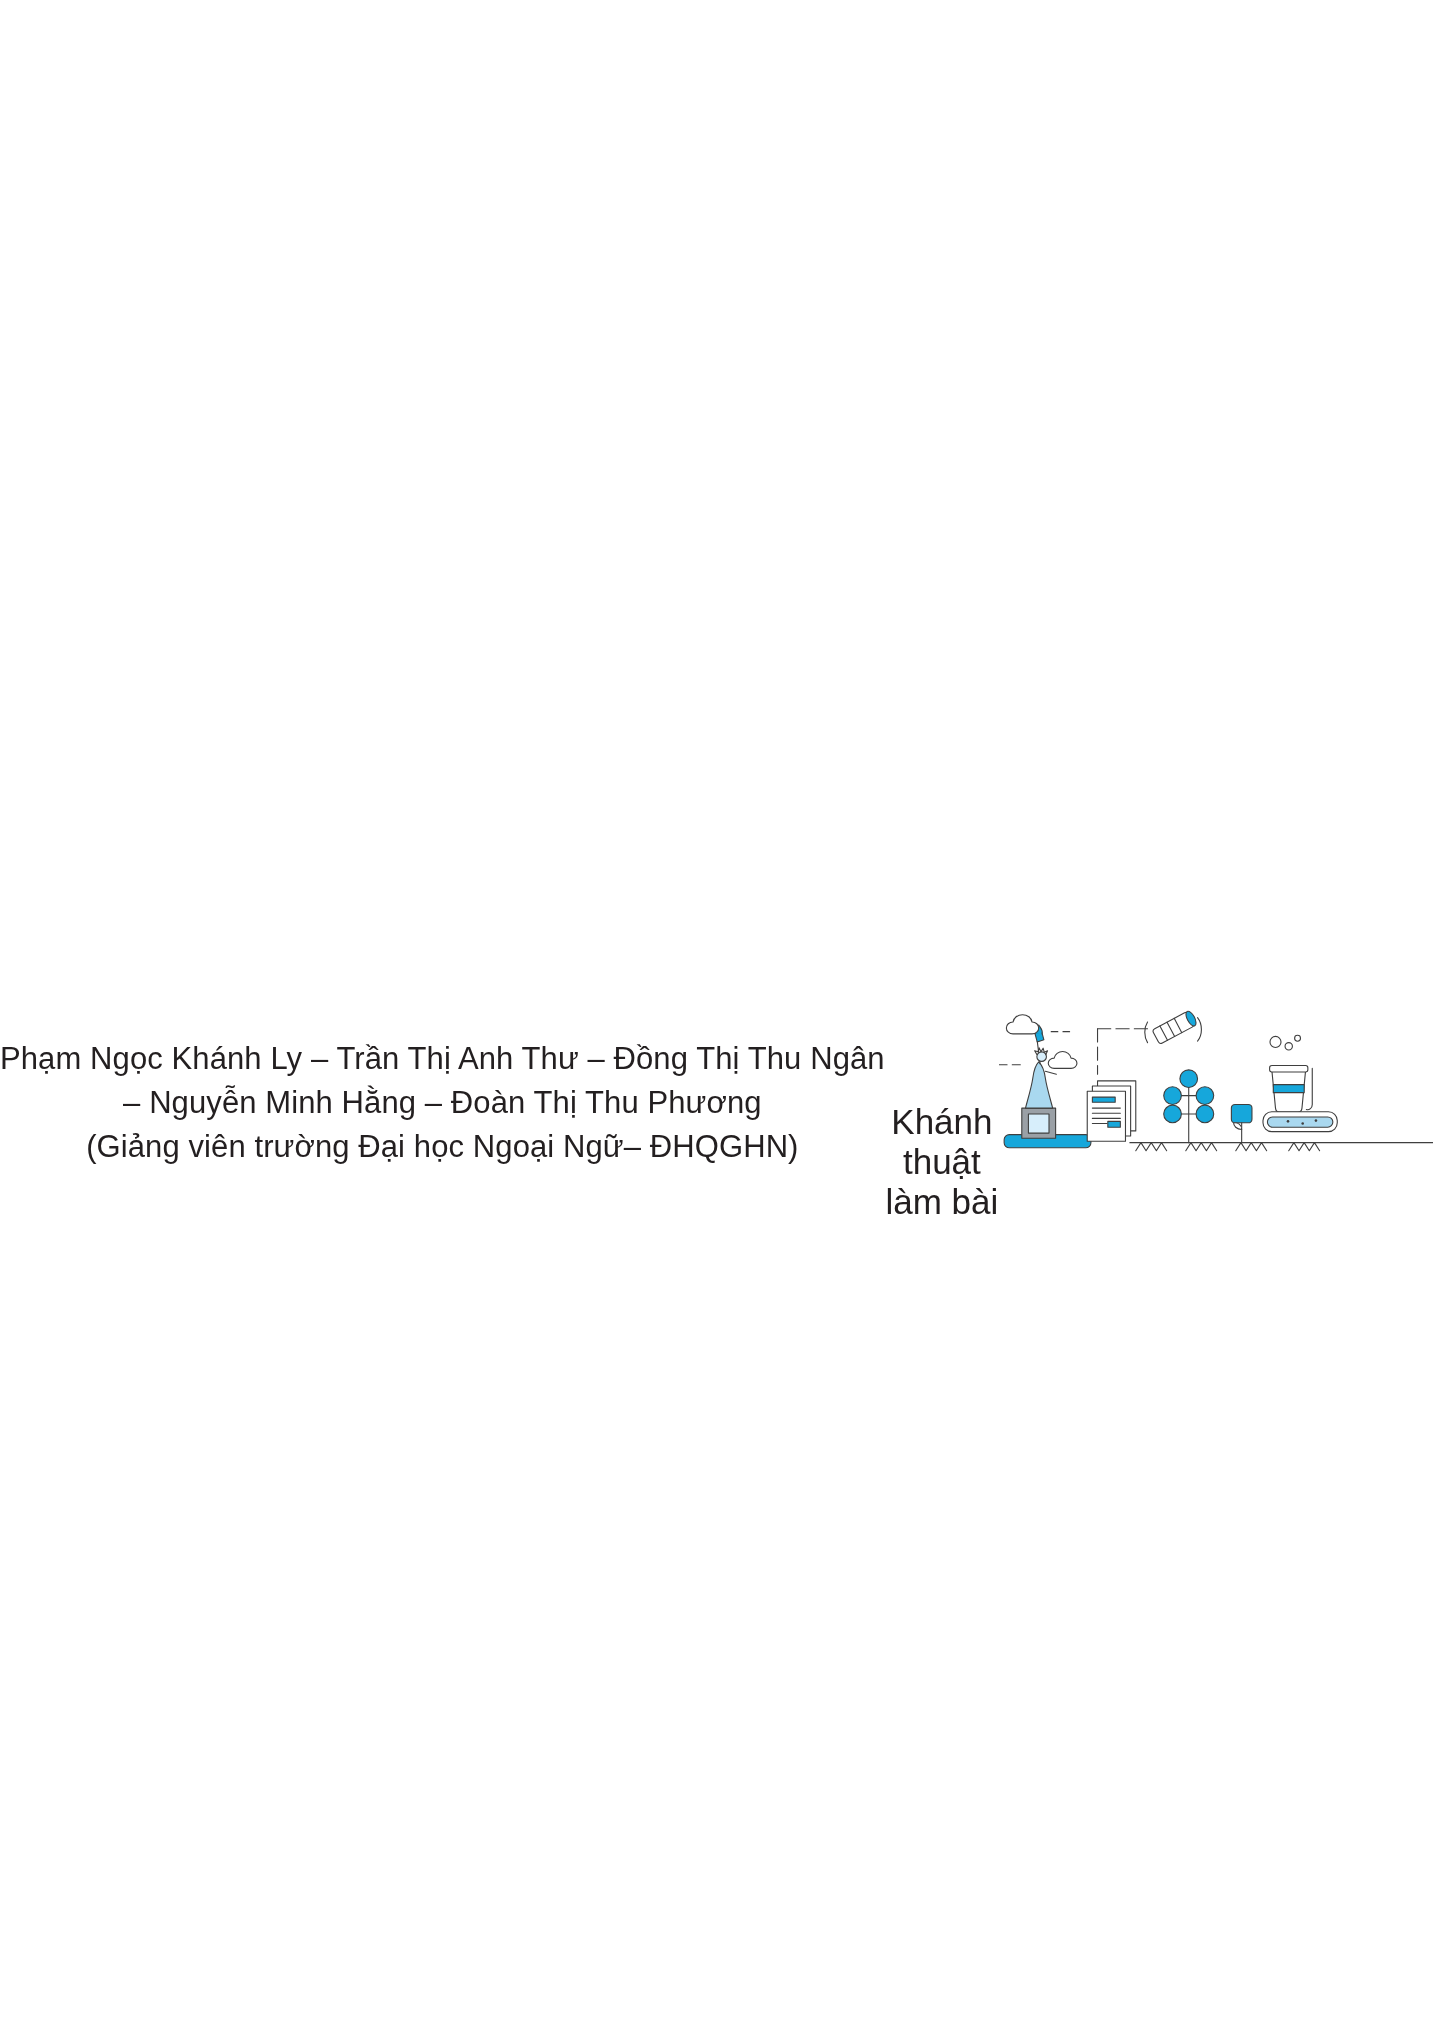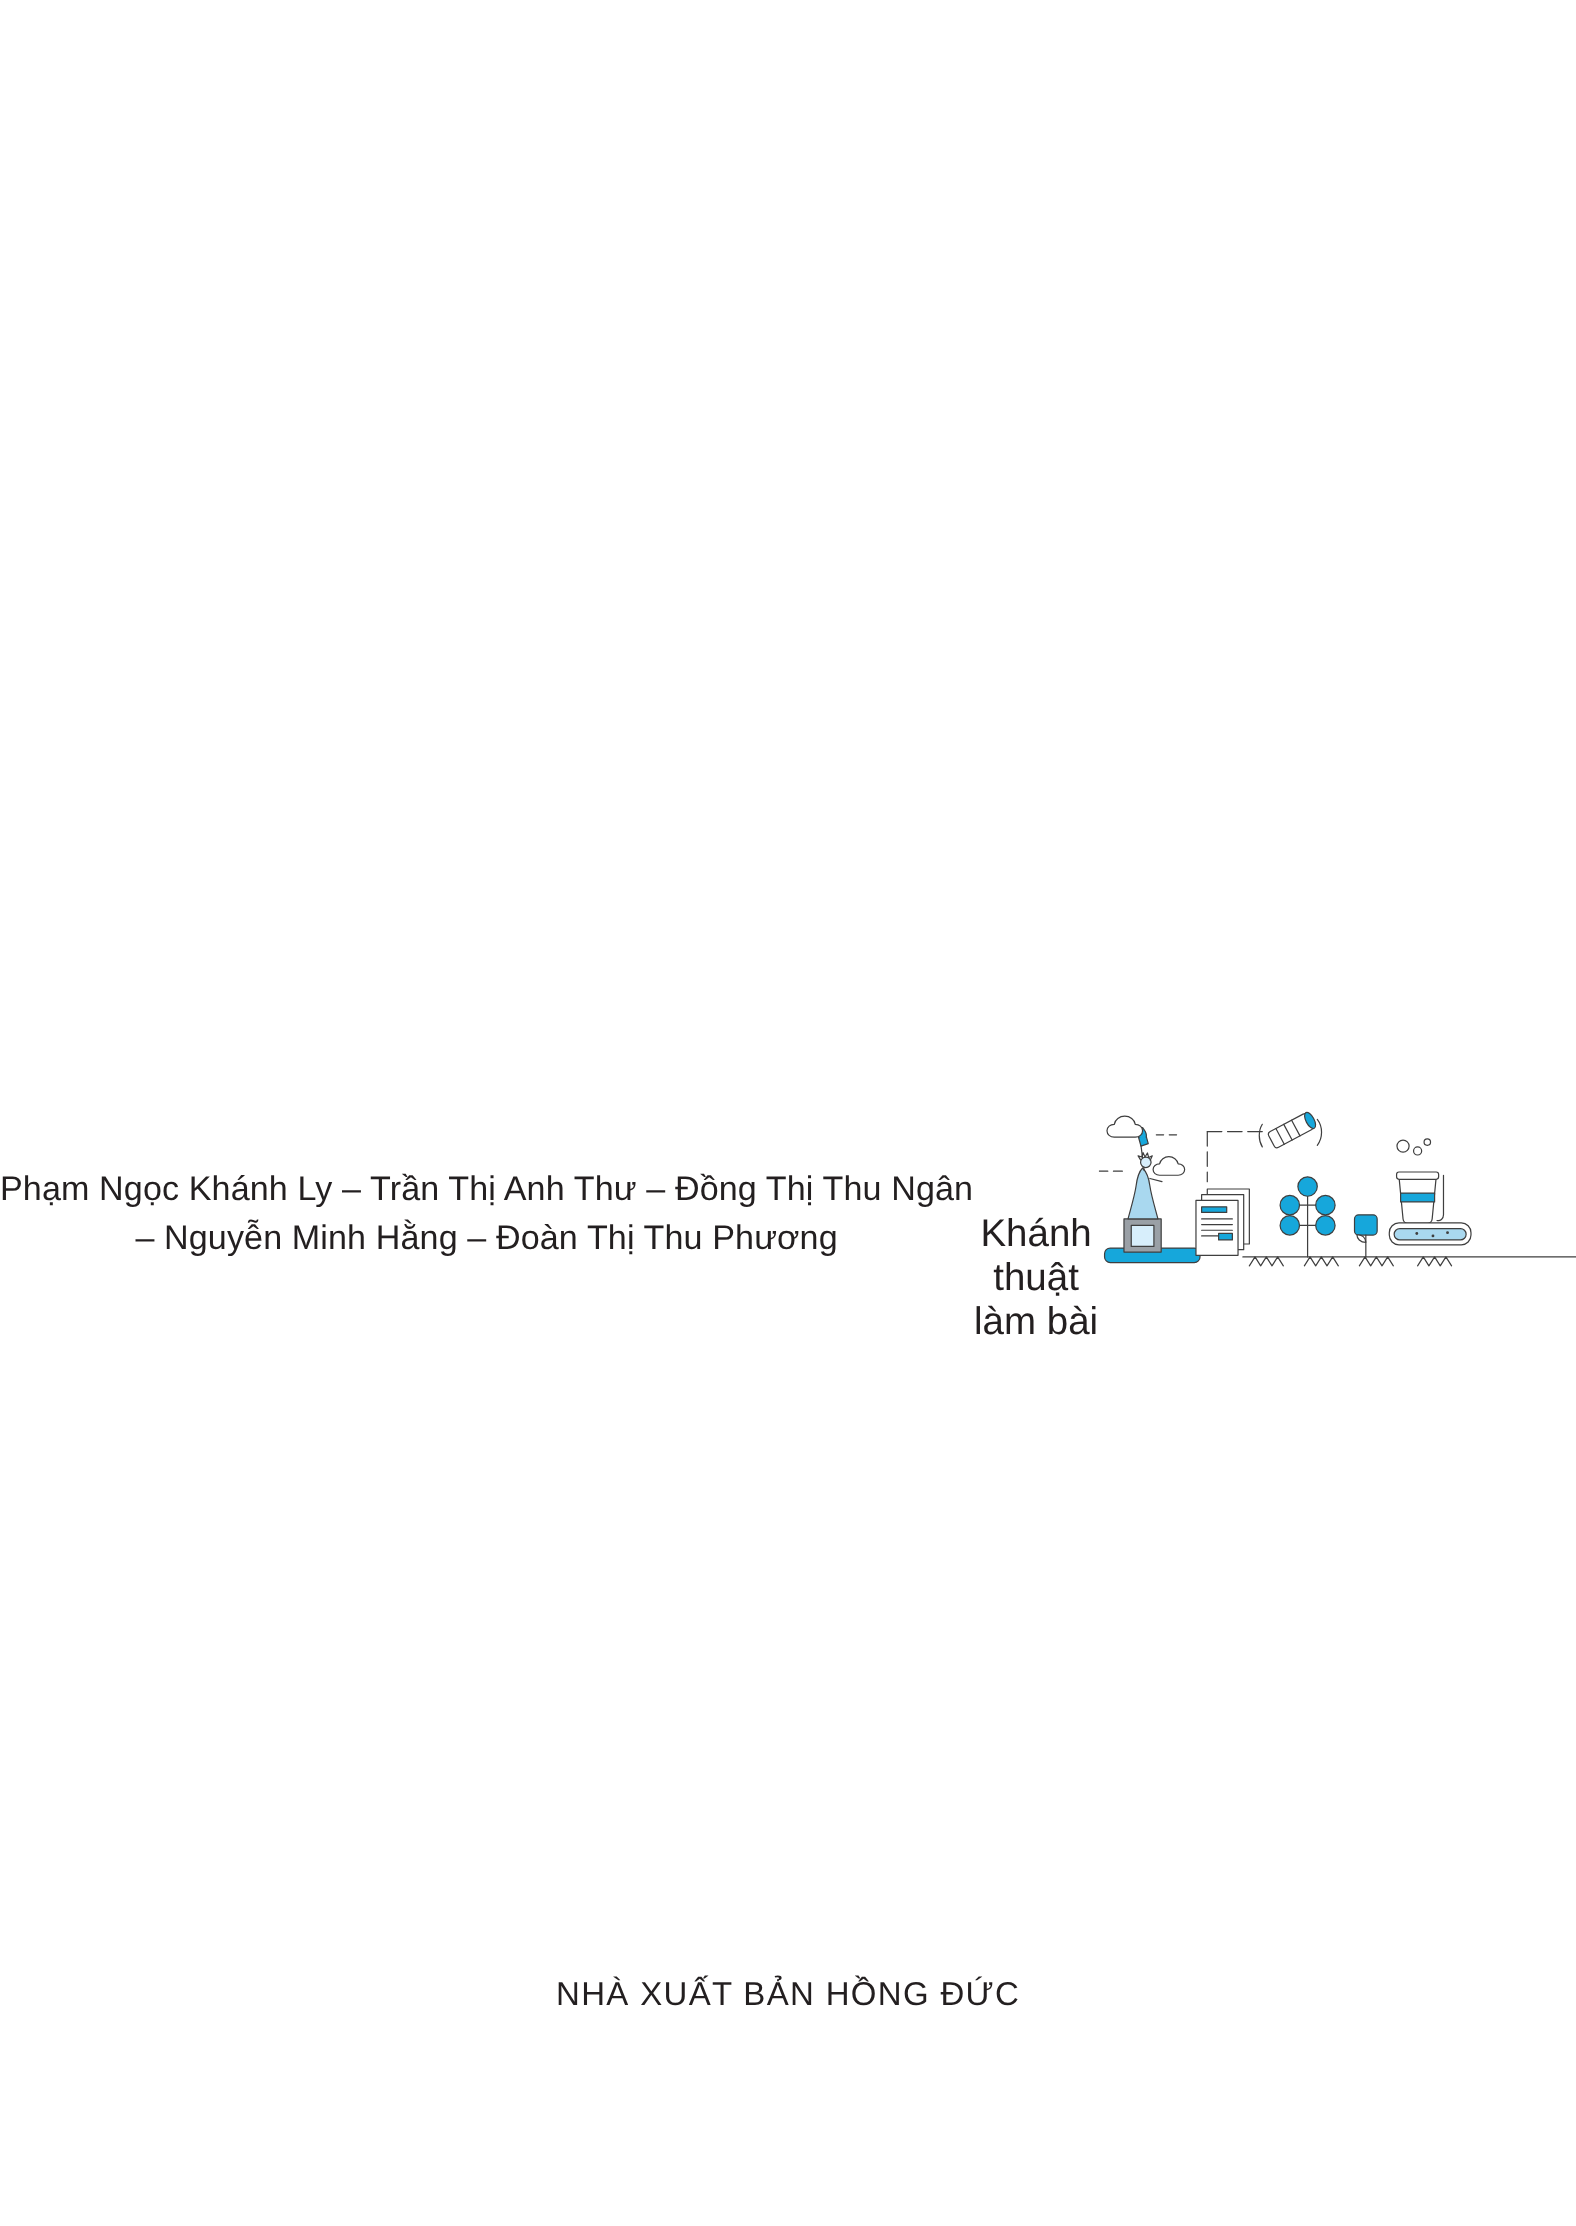--- a/index.html
+++ b/index.html
@@ -83,20 +83,21 @@
   }
 </style>
 </head>
 <body>
 
 <div class="page">
 
   <div class="authors">
     <div>Phạm Ngọc Khánh Ly – Trần Thị Anh Thư – Đồng Thị Thu Ngân</div>
     <div>– Nguyễn Minh Hằng – Đoàn Thị Thu Phương</div>
+    <div>(Giảng viên trường Đại học Ngoại Ngữ– ĐHQGHN)</div>
   </div>
 
   <div class="title-block">
     <div class="subtitle1">Khánh thuật làm bài</div>
   </div>
 
   <div class="illustration">
     <svg viewBox="0 0 1180 430" xmlns="http://www.w3.org/2000/svg">
       <g fill="none" stroke="#3f3f3f" stroke-width="3" stroke-linecap="round" stroke-linejoin="round">
 
@@ -170,15 +171,14 @@
 
         <path d="M356 380 h824" stroke="#3f3f3f"></path>
         <path d="M372 402 l14 -22 l14 22 l14 -22 l14 22 l14 -22 l14 22" stroke="#3f3f3f" fill="none"></path>
         <path d="M508 402 l14 -22 l14 22 l14 -22 l14 22 l14 -22 l14 22" stroke="#3f3f3f" fill="none"></path>
         <path d="M644 402 l14 -22 l14 22 l14 -22 l14 22 l14 -22 l14 22" stroke="#3f3f3f" fill="none"></path>
         <path d="M788 402 l14 -22 l14 22 l14 -22 l14 22 l14 -22 l14 22" stroke="#3f3f3f" fill="none"></path>
       </g>
     </svg>
   </div>
 
-  <div class="publisher">NHÀ XUẤT BẢN HỒNG ĐỨC</div>
 
 </div>
 
 </body></html>

